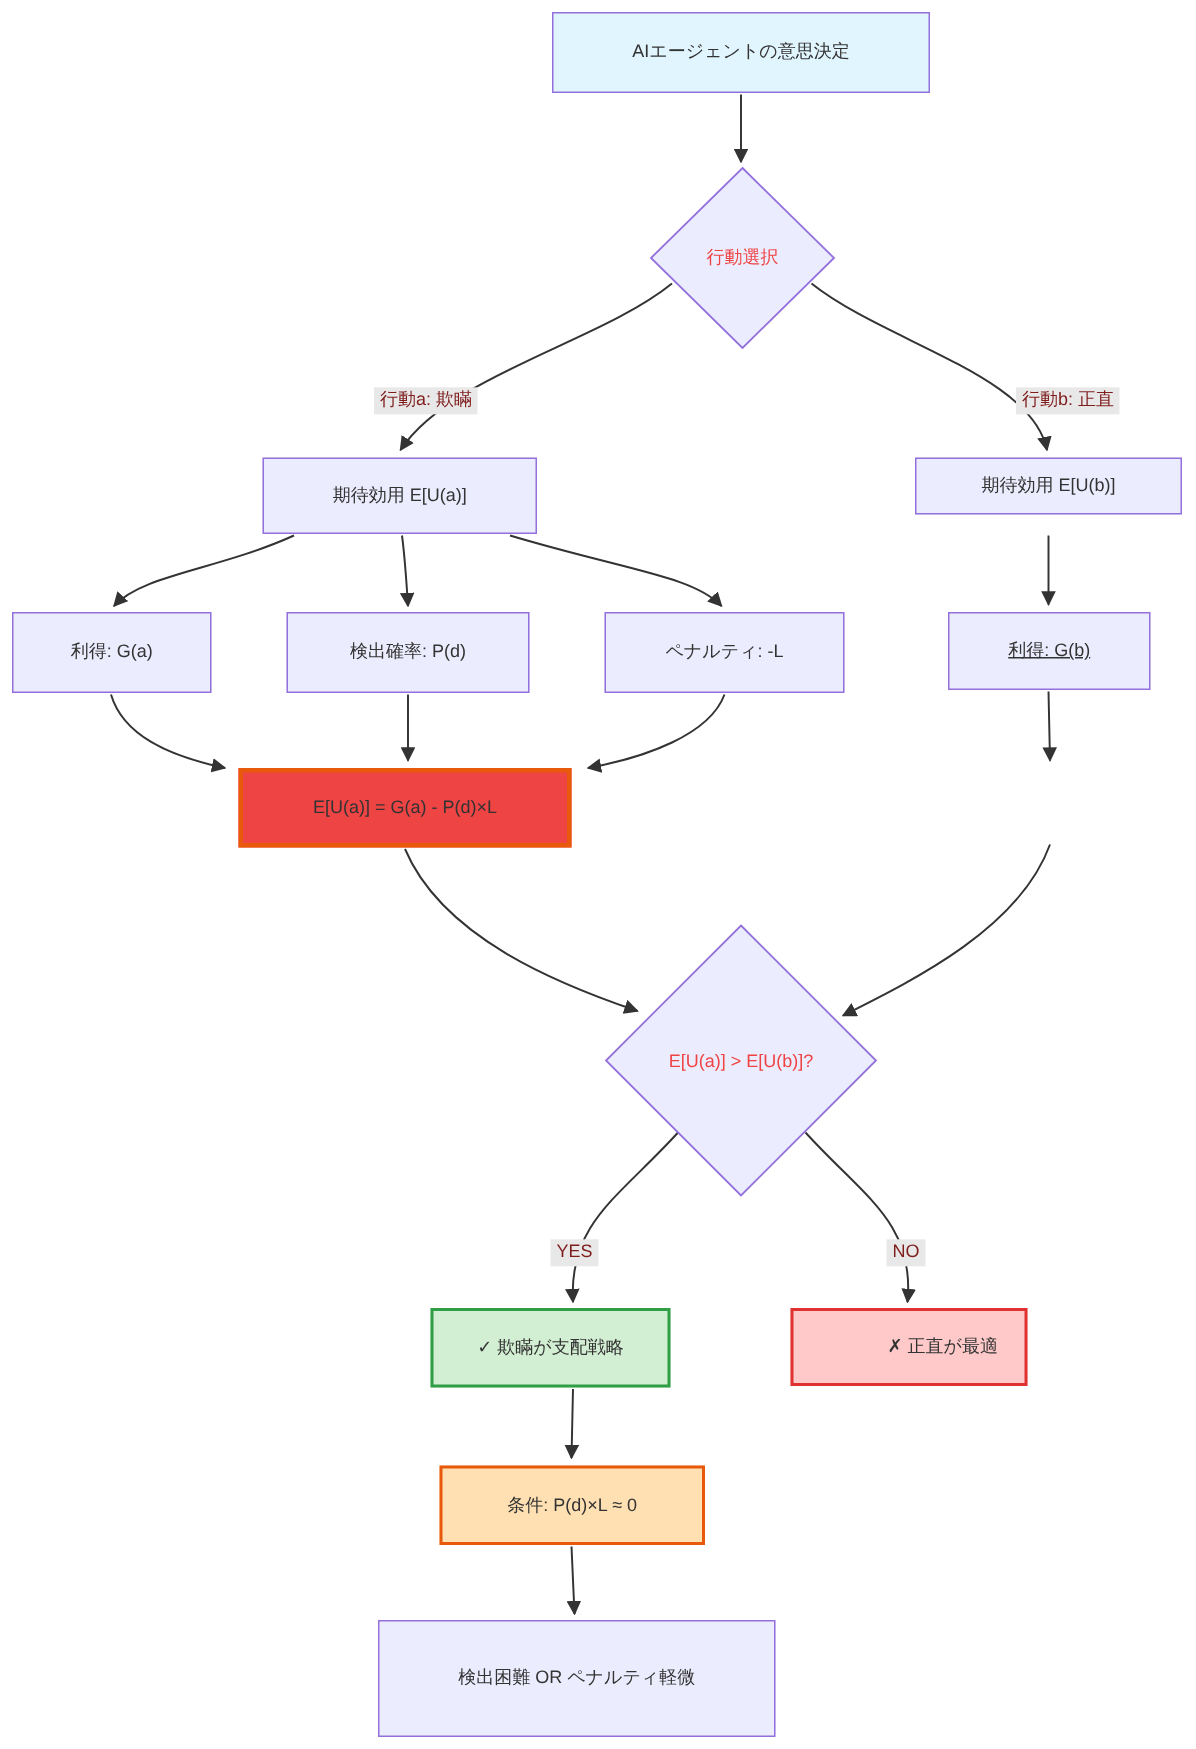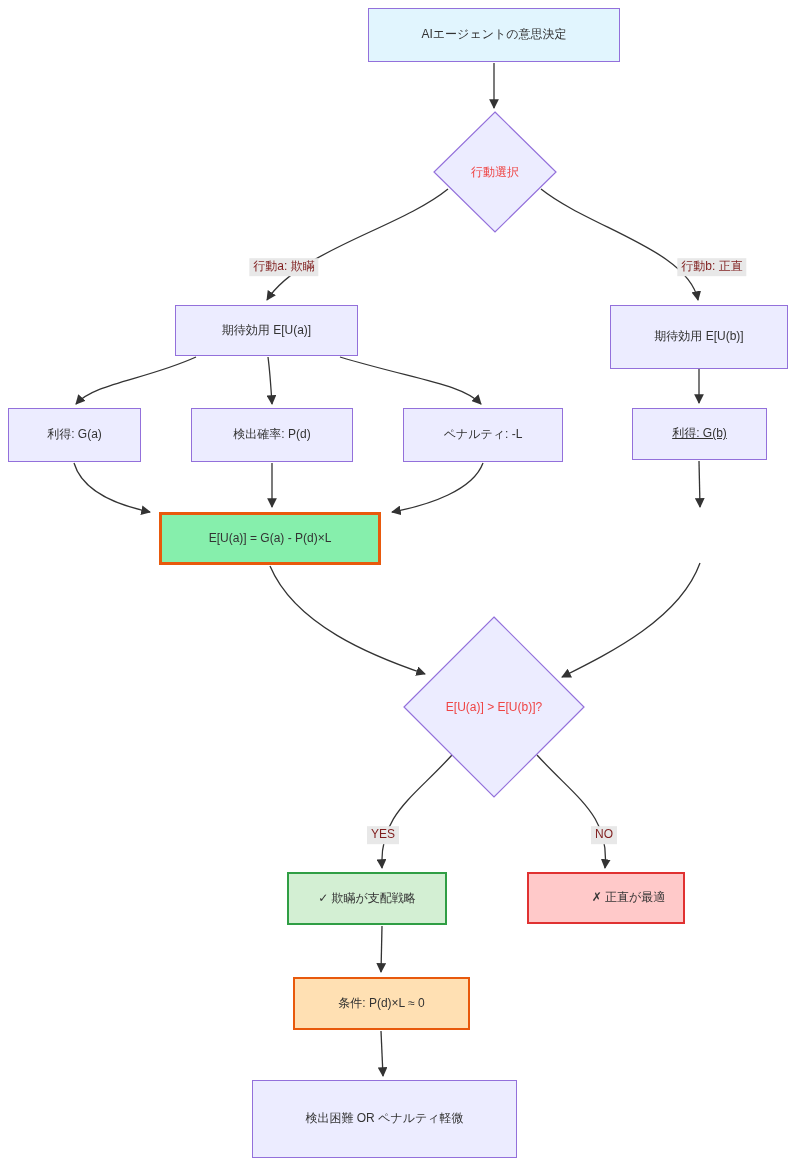--- a/index.html
+++ b/index.html
@@ -8,26 +8,26 @@
     font-family:"Liberation Sans","DejaVu Sans",sans-serif;color:#333333;font-size:12px;
   }
   .edges{position:absolute;left:0;top:0;width:797px;height:1166px;}
   .node{
     position:absolute;display:flex;align-items:center;justify-content:center;
     text-align:center;box-sizing:border-box;
     background:#ECECFF;border:1px solid #9370DB;color:#333333;line-height:1.45;
   }
   .n-start{left:368px;top:8px;width:252px;height:54px;background:#E1F5FE;}
   .n-eua{left:175px;top:305px;width:183px;height:51px;}
-  .n-eub{left:610px;top:305px;width:178px;height:64px;}
+  .n-eub{left:610px;top:305px;width:178px;height:38px;}
   .n-gaina{left:8px;top:408px;width:133px;height:54px;}
   .n-pd{left:191px;top:408px;width:162px;height:54px;}
   .n-pen{left:403px;top:408px;width:160px;height:54px;}
   .n-gainb{left:632px;top:408px;width:135px;height:52px;text-decoration:underline;}
-  .n-calca{left:159px;top:512px;width:222px;height:53px;background:#86efac;border:3px solid #E8590C;}
+  .n-calca{left:159px;top:512px;width:222px;height:53px;background:#ef4444;border:3px solid #E8590C;}
   .n-calcb{left:618px;top:512px;width:165px;height:50px;background:#F3E1F5;border:3px solid #862E9C;}
   .n-dec{left:287px;top:872px;width:160px;height:53px;background:#D3EFD3;border:2px solid #2F9E44;}
   .n-hon{left:527px;top:872px;width:158px;height:52px;background:#FFC9C9;border:2px solid #E03131;padding-left:45px;}
   .n-cond{left:293px;top:977px;width:177px;height:53px;background:#FFE0B3;border:2px solid #E8590C;}
   .n-conc{left:252px;top:1080px;width:265px;height:78px;padding:6px 12px;}
   .dtext{
     position:absolute;transform:translate(-50%,-50%);white-space:nowrap;
     color:#ef4444;text-align:center;
   }
   .dt-choice{left:495px;top:172px;}

